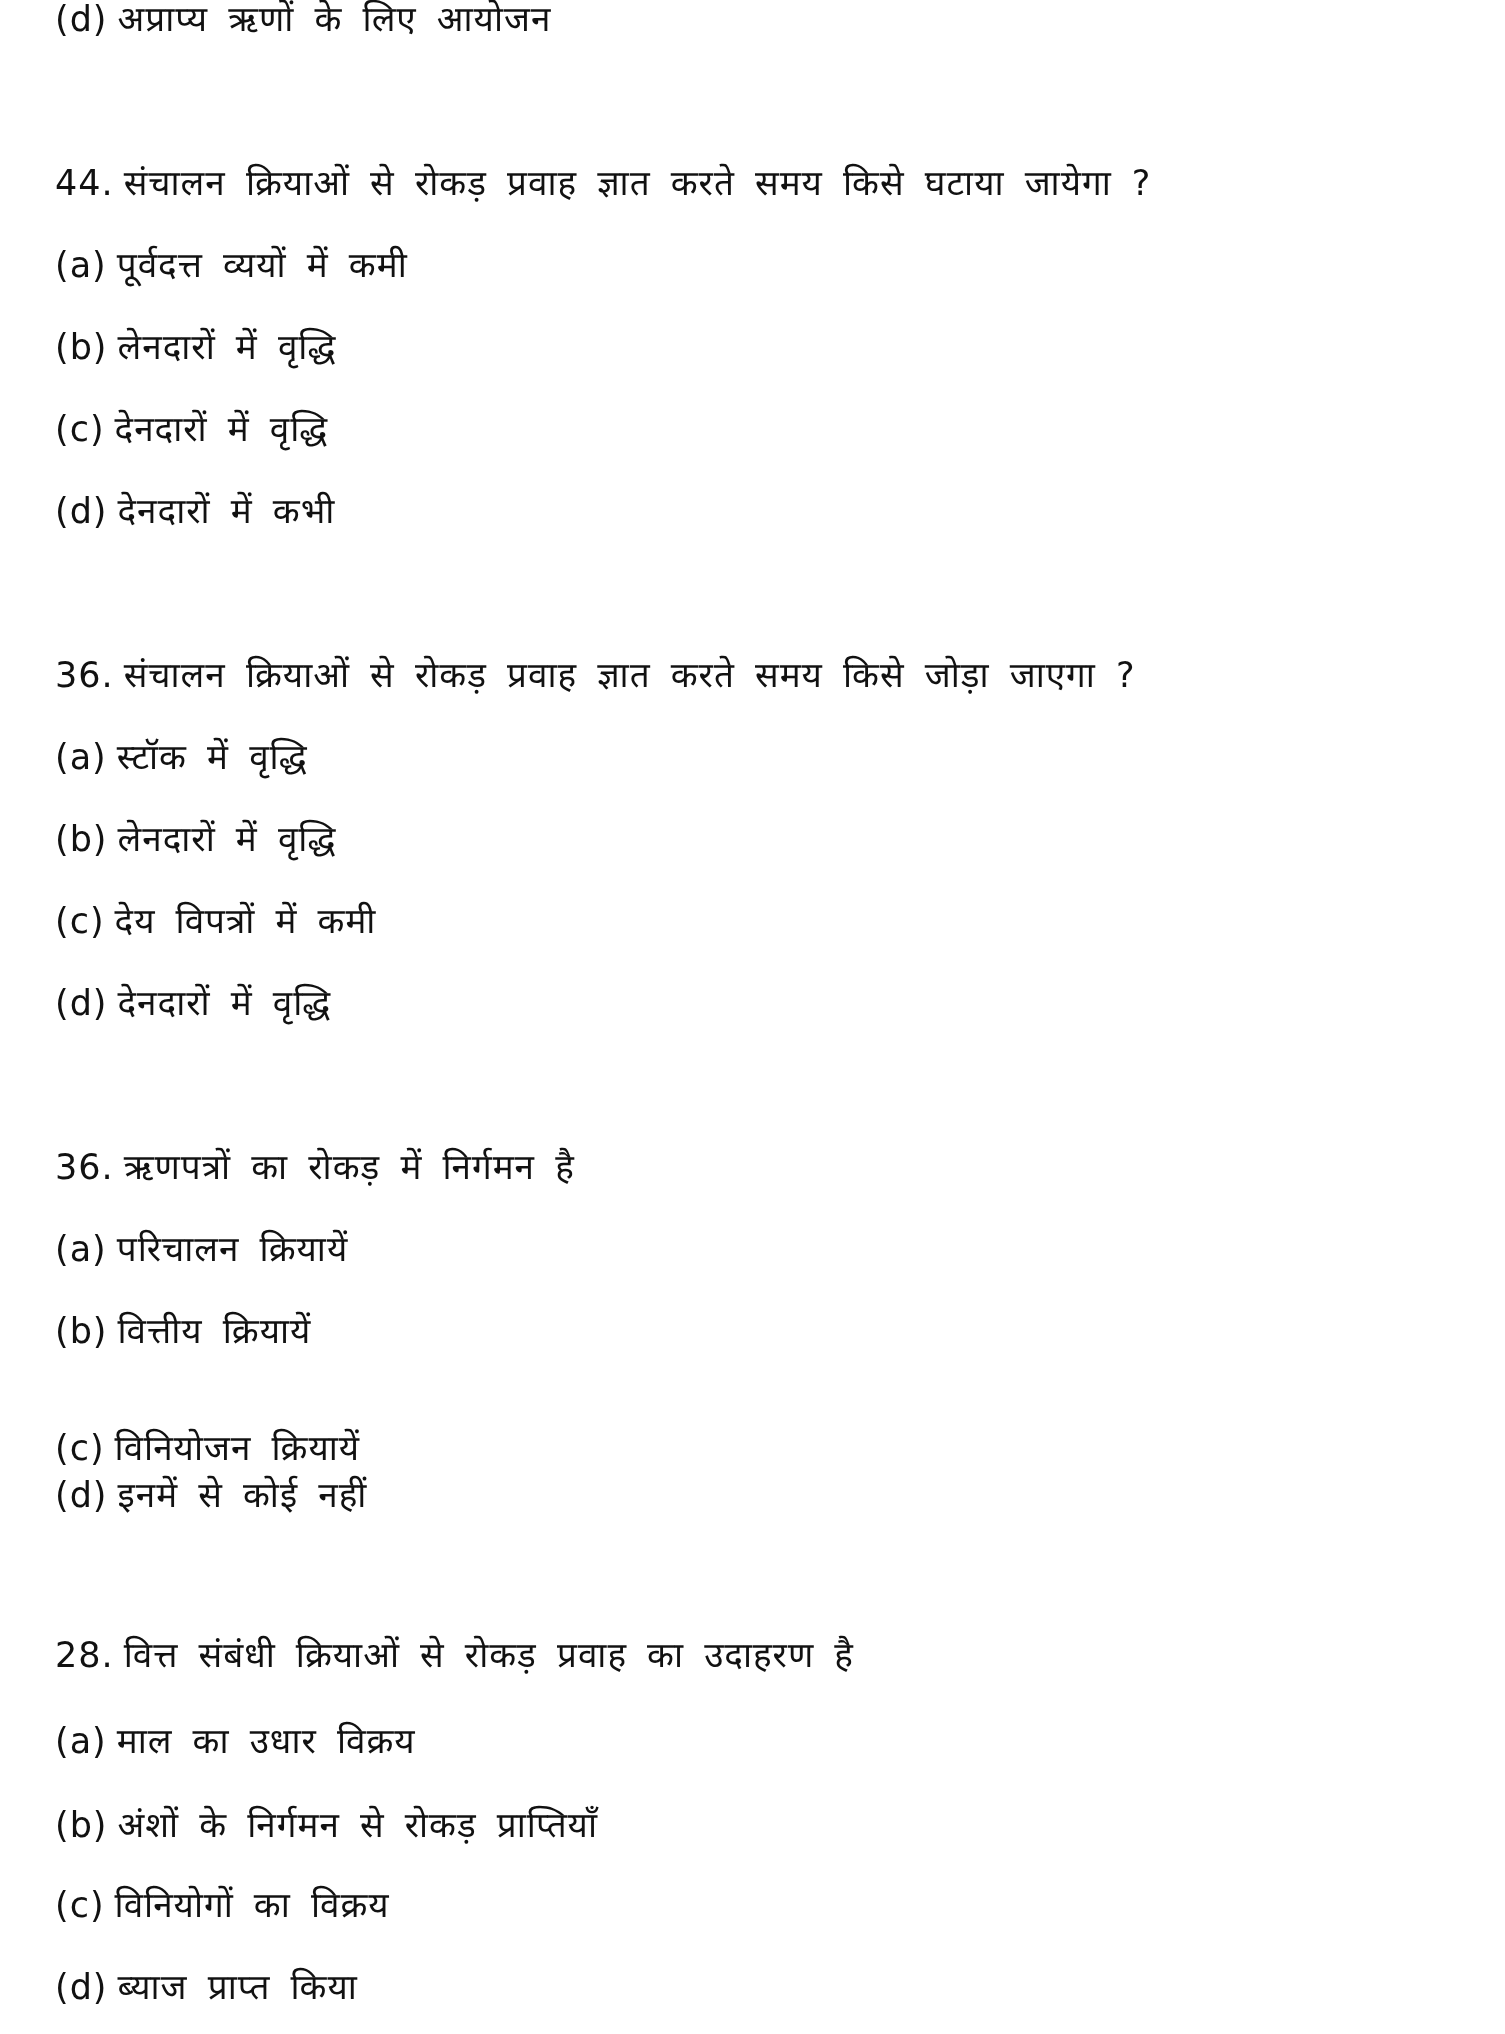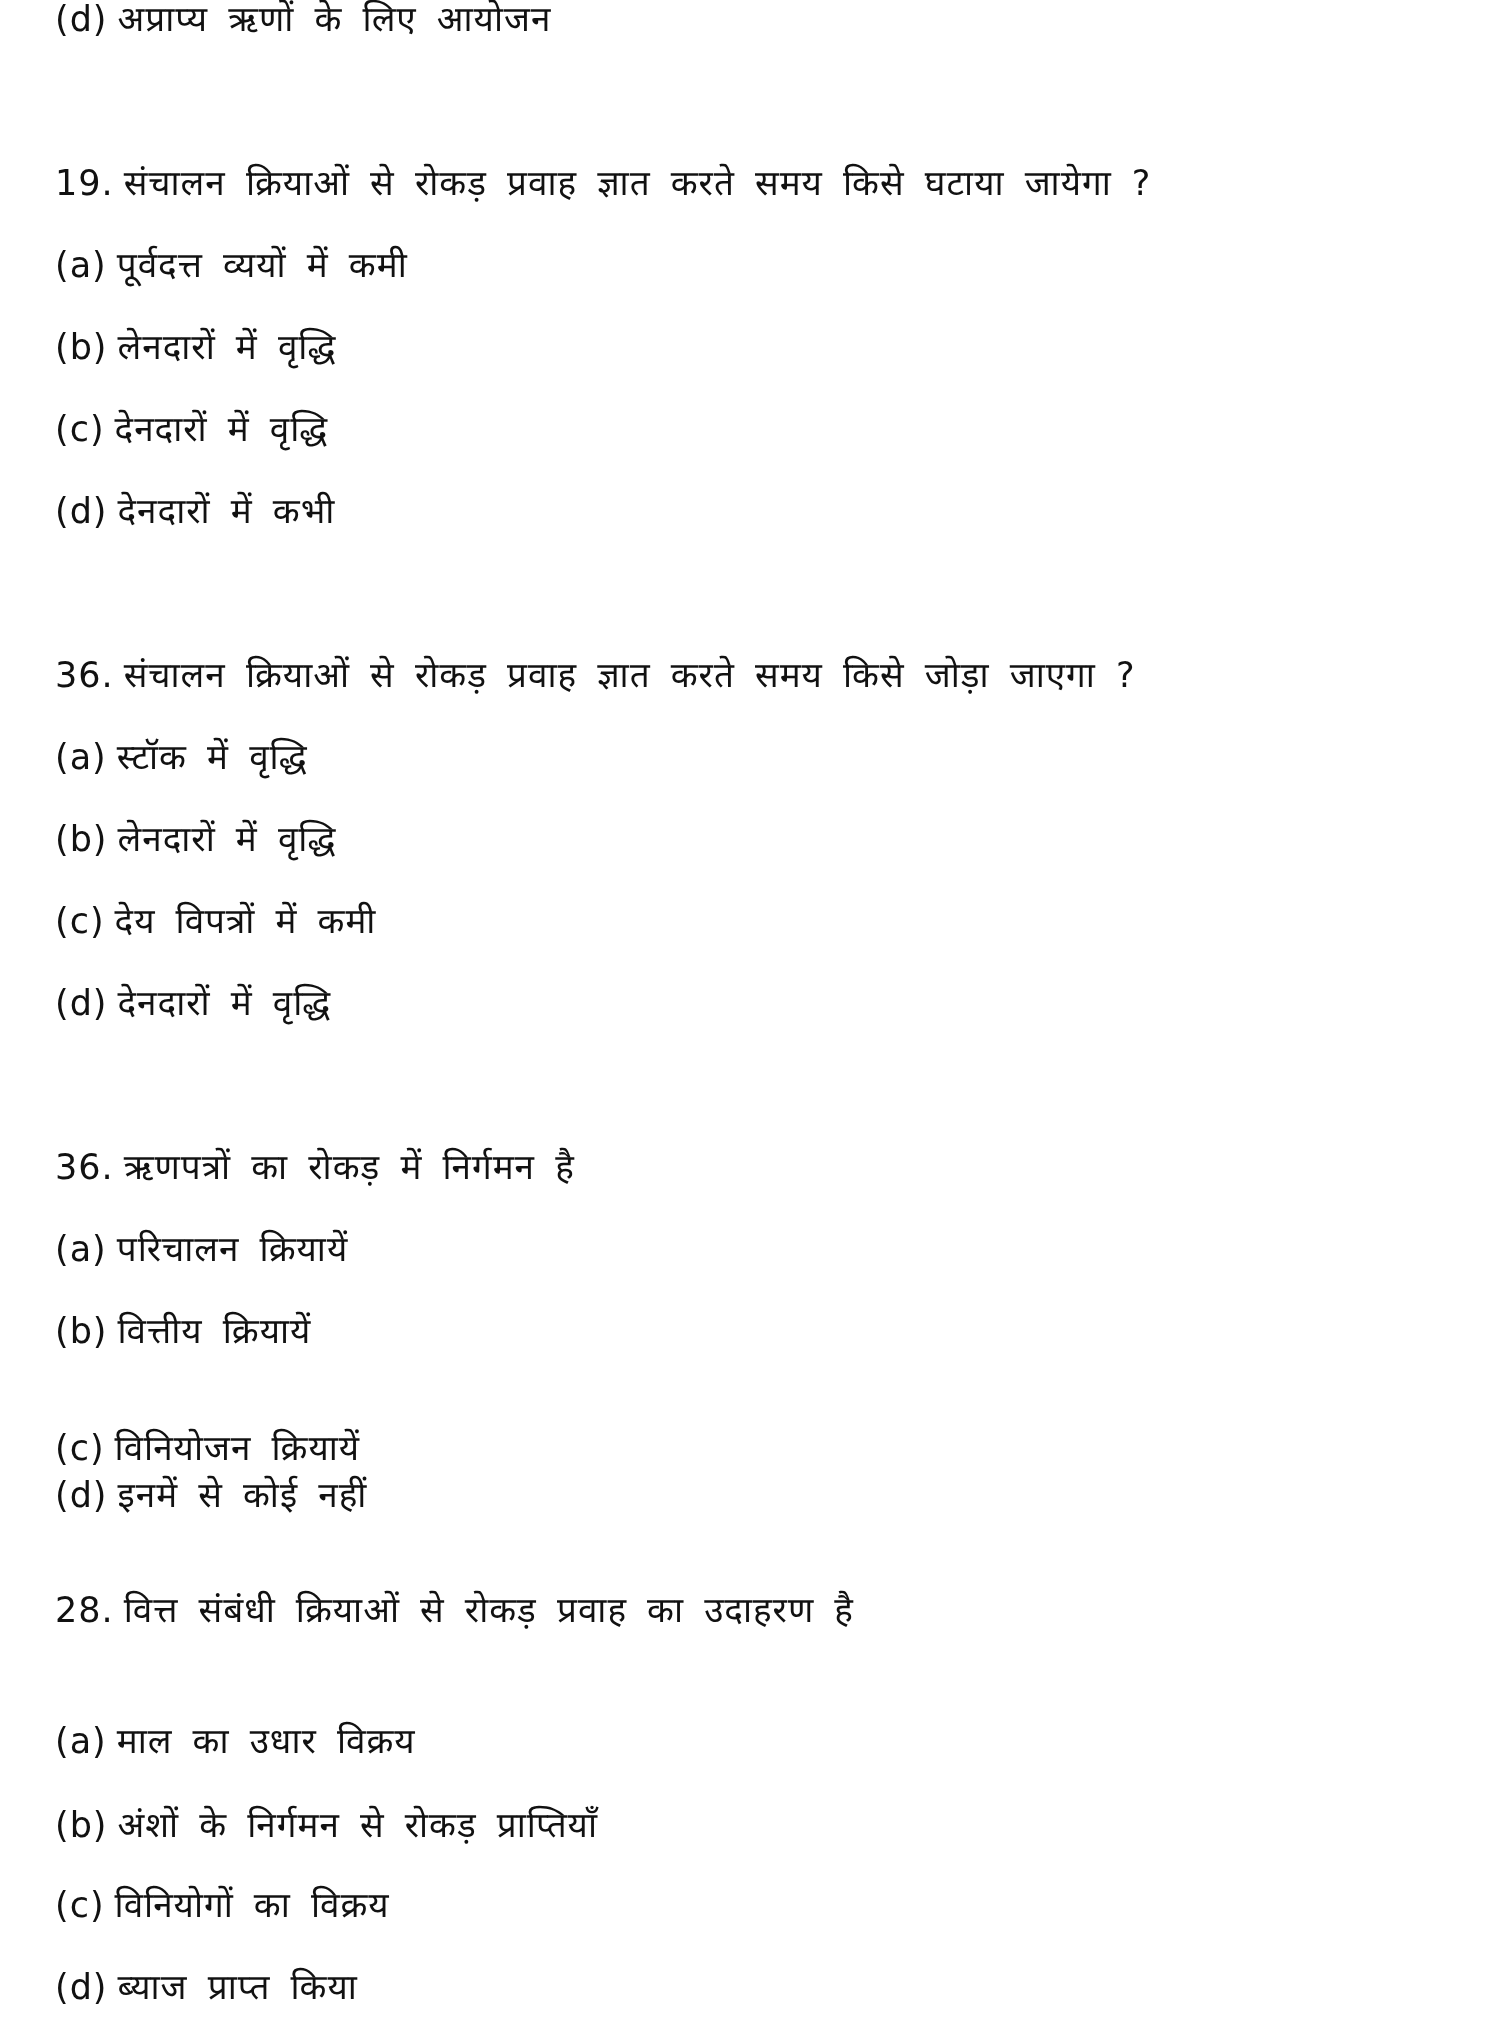--- a/index.html
+++ b/index.html
@@ -35,21 +35,21 @@
 </head>
 <body>
 
 <div class="page">
 
   <div class="line" style="top:-6px">
     <span class="label">(d)</span><span>अप्राप्य ऋणों के लिए आयोजन</span>
   </div>
 
   <div class="line" style="top:158px">
-    <span class="label">19.</span><span>संचालन क्रियाओं से रोकड़ प्रवाह ज्ञात करते समय किसे घटाया जायेगा ?</span>
+    <span class="label">44.</span><span>संचालन क्रियाओं से रोकड़ प्रवाह ज्ञात करते समय किसे घटाया जायेगा ?</span>
   </div>
   <div class="line" style="top:240px">
     <span class="label">(a)</span><span>पूर्वदत्त व्ययों में कमी</span>
   </div>
   <div class="line" style="top:322px">
     <span class="label">(b)</span><span>लेनदारों में वृद्धि</span>
   </div>
   <div class="line" style="top:404px">
     <span class="label">(c)</span><span>देनदारों में वृद्धि</span>
   </div>
@@ -82,21 +82,21 @@
   <div class="line" style="top:1306px">
     <span class="label">(b)</span><span>वित्तीय क्रियायें</span>
   </div>
   <div class="line" style="top:1423px">
     <span class="label">(c)</span><span>विनियोजन क्रियायें</span>
   </div>
   <div class="line" style="top:1470px">
     <span class="label">(d)</span><span>इनमें से कोई नहीं</span>
   </div>
 
-  <div class="line" style="top:1585px">
+  <div class="line" style="top:1630px">
     <span class="label">28.</span><span>वित्त संबंधी क्रियाओं से रोकड़ प्रवाह का उदाहरण है</span>
   </div>
   <div class="line" style="top:1716px">
     <span class="label">(a)</span><span>माल का उधार विक्रय</span>
   </div>
   <div class="line" style="top:1800px">
     <span class="label">(b)</span><span>अंशों के निर्गमन से रोकड़ प्राप्तियाँ</span>
   </div>
   <div class="line" style="top:1880px">
     <span class="label">(c)</span><span>विनियोगों का विक्रय</span>

